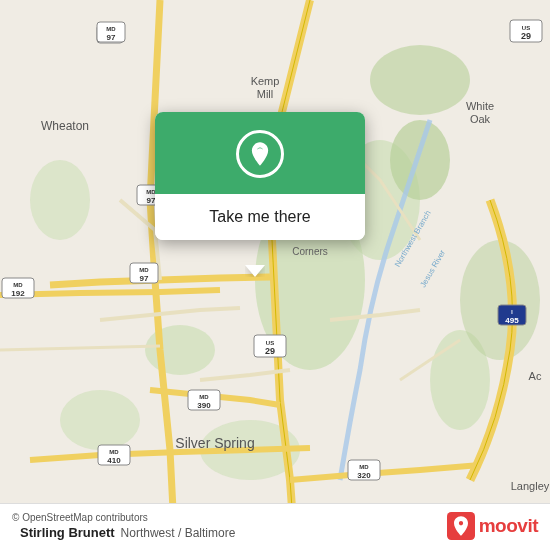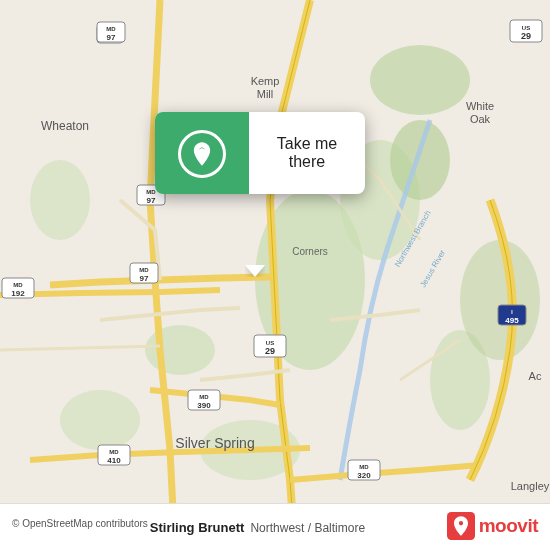--- a/index.html
+++ b/index.html
@@ -28,21 +28,21 @@
     
     #popup-card {
       position: absolute;
       top: 112px;
       left: 155px;
       width: 210px;
       background: white;
       border-radius: 8px;
       box-shadow: 0 4px 16px rgba(0,0,0,0.35);
       display: flex;
-      flex-direction: row;
+      flex-direction: column;
       align-items: center;
       overflow: hidden;
     }
 
     #popup-top {
       background: #3DAB6B;
       width: 100%;
       display: flex;
       justify-content: center;
       align-items: center;
@@ -105,31 +105,31 @@
       font-size: 19px;
       font-weight: bold;
       color: #e63e3e;
       letter-spacing: -0.5px;
     }
 
     #location-name {
       font-size: 13px;
       font-weight: 600;
       color: #222;
-      margin-left: 2px;
+      margin-left: 8px;
     }
 
     #location-city {
       font-size: 12px;
       color: #555;
     }
 
     #bottom-left {
       display: flex;
-      flex-direction: row;
+      flex-direction: column;
     }
   </style>
 </head>
 <body>
 
 <div id="map-container">
   <svg id="map-svg" viewBox="0 0 550 550" xmlns="http://www.w3.org/2000/svg">
 
     <rect width="550" height="550" fill="#f0ece4"></rect>
 

